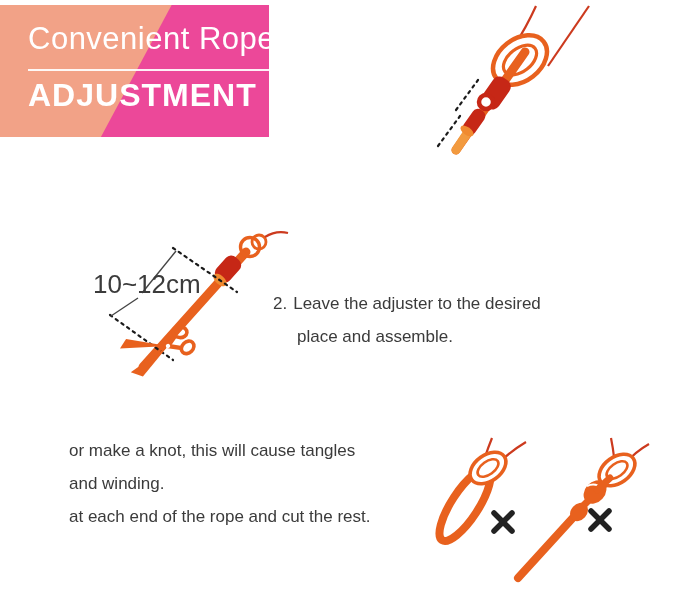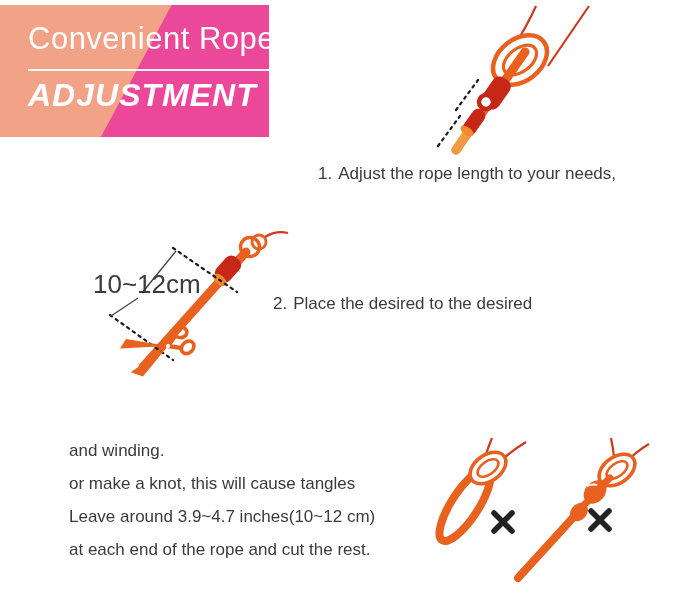--- a/index.html
+++ b/index.html
@@ -12,21 +12,21 @@
   .banner { position:absolute; left:0; top:5px; width:269px; height:132px;
             background:#ec4899; overflow:hidden; color:#ffffff; }
   .banner-light { position:absolute; left:0; top:0; width:100%; height:100%;
             background:#F2A287;
             clip-path:polygon(0 0, 63.8% 0, 37.5% 100%, 0 100%); }
   .banner-title { position:absolute; left:28px; top:16px; font-size:31px;
             font-weight:400; letter-spacing:.5px; white-space:nowrap; }
   .banner-divider { position:absolute; left:28px; top:64px; width:242px;
             height:2px; background:#ffffff; opacity:.92; }
   .banner-subtitle { position:absolute; left:28px; top:72px; font-size:32px;
-            font-weight:700; letter-spacing:1px; white-space:nowrap;font-style:italic; }
+            font-weight:700; letter-spacing:1px; white-space:nowrap; }
   
   .step { position:absolute; font-size:17px; line-height:34px;
           color:#3b3b3b; white-space:nowrap; }
   .step .indent { padding-left:24px; }
   .step-num { padding-right:6px; }
   .step1 { left:318px; top:157px; }
   .step2 { left:273px; top:287px; line-height:33px; }
   .step3 { left:45px;  top:434px; line-height:33px; }
   
   .illus { position:absolute; }
@@ -73,23 +73,20 @@
       <ellipse cx="37" cy="131" rx="7.5" ry="4" fill="#F08A30" transform="rotate(35 37 131)"></ellipse>
     </g>
 
     <g stroke="#1a1a1a" stroke-width="2.2" stroke-dasharray="2.5 4.5" stroke-linecap="round">
       <line x1="8" y1="146" x2="30" y2="116"></line>
       <line x1="26" y1="110" x2="48" y2="80"></line>
     </g>
   </svg>
 
   <div class="step step1">
-    <div>
-      <span class="step-num">1.</span><span>Adjust the rope length to your needs,</span>
-    </div>
   </div>
 
   <svg class="illus illus-measure" viewBox="0 0 250 185">
 
     <g>
       <line x1="83" y1="142" x2="186" y2="27" stroke="#E8611E" stroke-width="9" stroke-linecap="round"></line>
     </g>
 
     <g>
       <circle cx="190" cy="22" r="9.5" fill="none" stroke="#E8611E" stroke-width="3.4"></circle>
@@ -120,28 +117,28 @@
       <line x1="0" y1="0" x2="10" y2="-7" stroke="#E8611E" stroke-width="4.5"></line>
       <line x1="0" y1="0" x2="11" y2="6" stroke="#E8611E" stroke-width="4.5"></line>
       <ellipse cx="16" cy="-9" rx="7" ry="5.5" fill="none" stroke="#E8611E" stroke-width="3.6" transform="rotate(25 16 -9)"></ellipse>
       <ellipse cx="18" cy="8" rx="7" ry="5.5" fill="none" stroke="#E8611E" stroke-width="3.6" transform="rotate(-25 18 8)"></ellipse>
       <circle cx="0" cy="0" r="2.2" fill="#ffffff"></circle>
     </g>
   </svg>
 
   <div class="step step2">
     <div>
-      <span class="step-num">2.</span><span>Place the desired to the desired</span>
+      <span class="step-num">2.</span><span>Leave the adjuster to the desired</span>
     </div>
+    <div class="indent">place and assemble.</div>
   </div>
 
   <div class="step step3">
+    <div class="indent">or make a knot, this will cause tangles</div>
     <div class="indent">and winding.</div>
-    <div class="indent">or make a knot, this will cause tangles</div>
-    <div class="indent">Leave around 3.9~4.7 inches(10~12 cm)</div>
     <div class="indent">at each end of the rope and cut the rest.</div>
   </div>
 
   <svg class="illus illus-dont" viewBox="0 0 254 158">
 
     <g>
       <path d="M67,6 Q63,16 60,25" fill="none" stroke="#CC3A1E" stroke-width="2.2"></path>
       <path d="M101,10 Q86,19 76,29" fill="none" stroke="#CC3A1E" stroke-width="2.2"></path>
       <ellipse cx="40" cy="73" rx="42" ry="13.5" fill="none" stroke="#E8611E" stroke-width="8" transform="rotate(-57 40 73)"></ellipse>
       <g transform="rotate(-36 63 36)">

